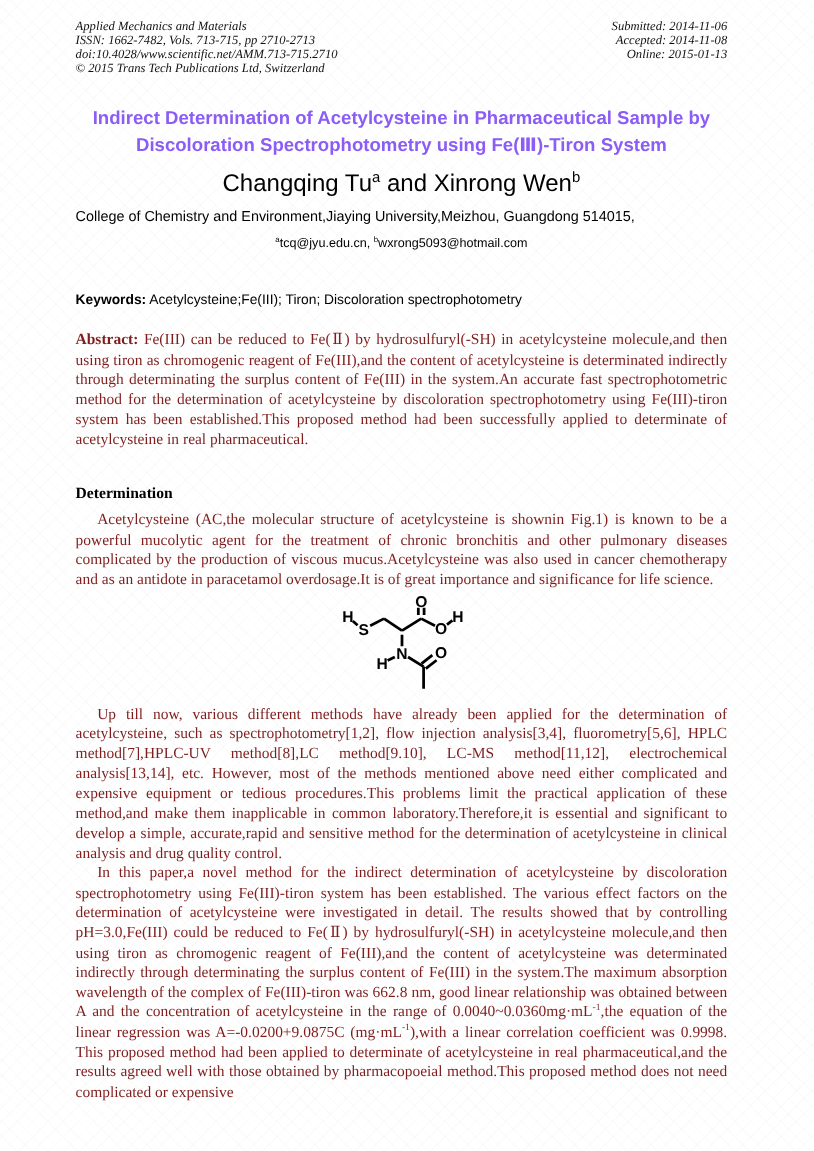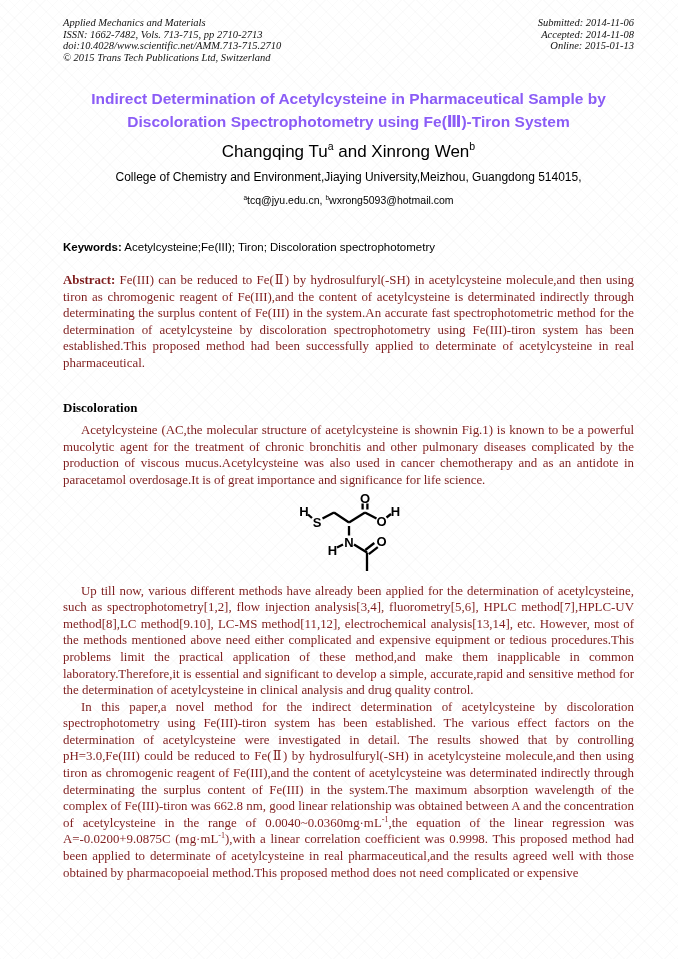--- a/index.html
+++ b/index.html
@@ -12,40 +12,40 @@
     color:#111;
   }
   .watermark{
     position:absolute;inset:0;pointer-events:none;
     background-image:
       repeating-linear-gradient(45deg, rgba(0,0,0,0.016) 0 1px, transparent 1px 9px),
       repeating-linear-gradient(-45deg, rgba(0,0,0,0.016) 0 1px, transparent 1px 9px);
   }
   .page{
     position:relative;
-    padding:17px 44px 0 63px;
+    padding:17px 72px 0 63px;
   }
   
   .jheader{display:flex;justify-content:space-between;
     font-style:italic;font-size:10.5px;line-height:11.5px;
     font-family:"Liberation Serif","DejaVu Serif",serif;}
   .jheader .right{text-align:right;}
   
   .title{
     margin:24px auto 0 auto;max-width:560px;text-align:center;
     font-family:"Liberation Sans","DejaVu Sans",sans-serif;
     font-weight:bold;font-size:15.5px;line-height:23px;color:#8b5cf6;
   }
   .authors{
     margin-top:9px;text-align:center;
     font-family:"Liberation Sans","DejaVu Sans",sans-serif;
-    font-size:17px;color:#000;
+    font-size:20px;color:#000;
   }
   .affil, .country{
-    margin-top:8px;text-align:center;
+    margin-top:8px;text-align:left;
     font-family:"Liberation Sans","DejaVu Sans",sans-serif;
     font-size:12px;color:#000;
   }
   .country{margin-top:11px;}
   .emails{
     margin-top:10px;text-align:center;
     font-family:"Liberation Sans","DejaVu Sans",sans-serif;
     font-size:10.5px;color:#000;
   }
   sup.s{font-size:0.62em;vertical-align:super;line-height:0;}
@@ -99,21 +99,21 @@
   <div class="authors"><span>Changqing Tu</span><sup class="s">a</sup><span> and </span><span>Xinrong Wen</span><sup class="s">b</sup></div>
 
   <div class="affil">College of Chemistry and Environment,Jiaying University,Meizhou, Guangdong 514015,</div>
 
   <div class="emails"><sup class="s">a</sup><span>tcq@jyu.edu.cn, </span><sup class="s">b</sup><span>wxrong5093@hotmail.com</span></div>
 
   <div class="keywords"><b>Keywords:</b><span> Acetylcysteine;Fe(III); Tiron; Discoloration spectrophotometry</span></div>
 
   <div class="body-text abstract"><b>Abstract:</b><span> Fe(III) can be reduced to Fe(Ⅱ) by hydrosulfuryl(-SH) in acetylcysteine molecule,and then using tiron as chromogenic reagent of Fe(III),and the content of acetylcysteine is determinated indirectly through determinating the surplus content of Fe(III) in the system.An accurate fast spectrophotometric method for the determination of acetylcysteine by discoloration spectrophotometry using Fe(III)-tiron system has been established.This proposed method had been successfully applied to determinate of acetylcysteine in real pharmaceutical.</span></div>
 
-  <div class="body-text section-heading">Discoloration</div>
+  <div class="body-text section-heading">Determination</div>
 
   <p class="body-text para first">Acetylcysteine (AC,the molecular structure of acetylcysteine is shownin Fig.1) is known to be a powerful mucolytic agent for the treatment of chronic bronchitis and other pulmonary diseases complicated by the production of viscous mucus.Acetylcysteine was also used in cancer chemotherapy and as an antidote in paracetamol overdosage.It is of great importance and significance for life science.</p>
 
   <div class="figure-wrap">
     <svg width="128" height="88" viewBox="0 0 128 88">
 
       <g>
         <line x1="23" y1="23.5" x2="27" y2="27"></line>
         <line x1="37.5" y1="27.5" x2="49" y2="21.5"></line>
         <line x1="49" y1="21.5" x2="64" y2="31.5"></line>

